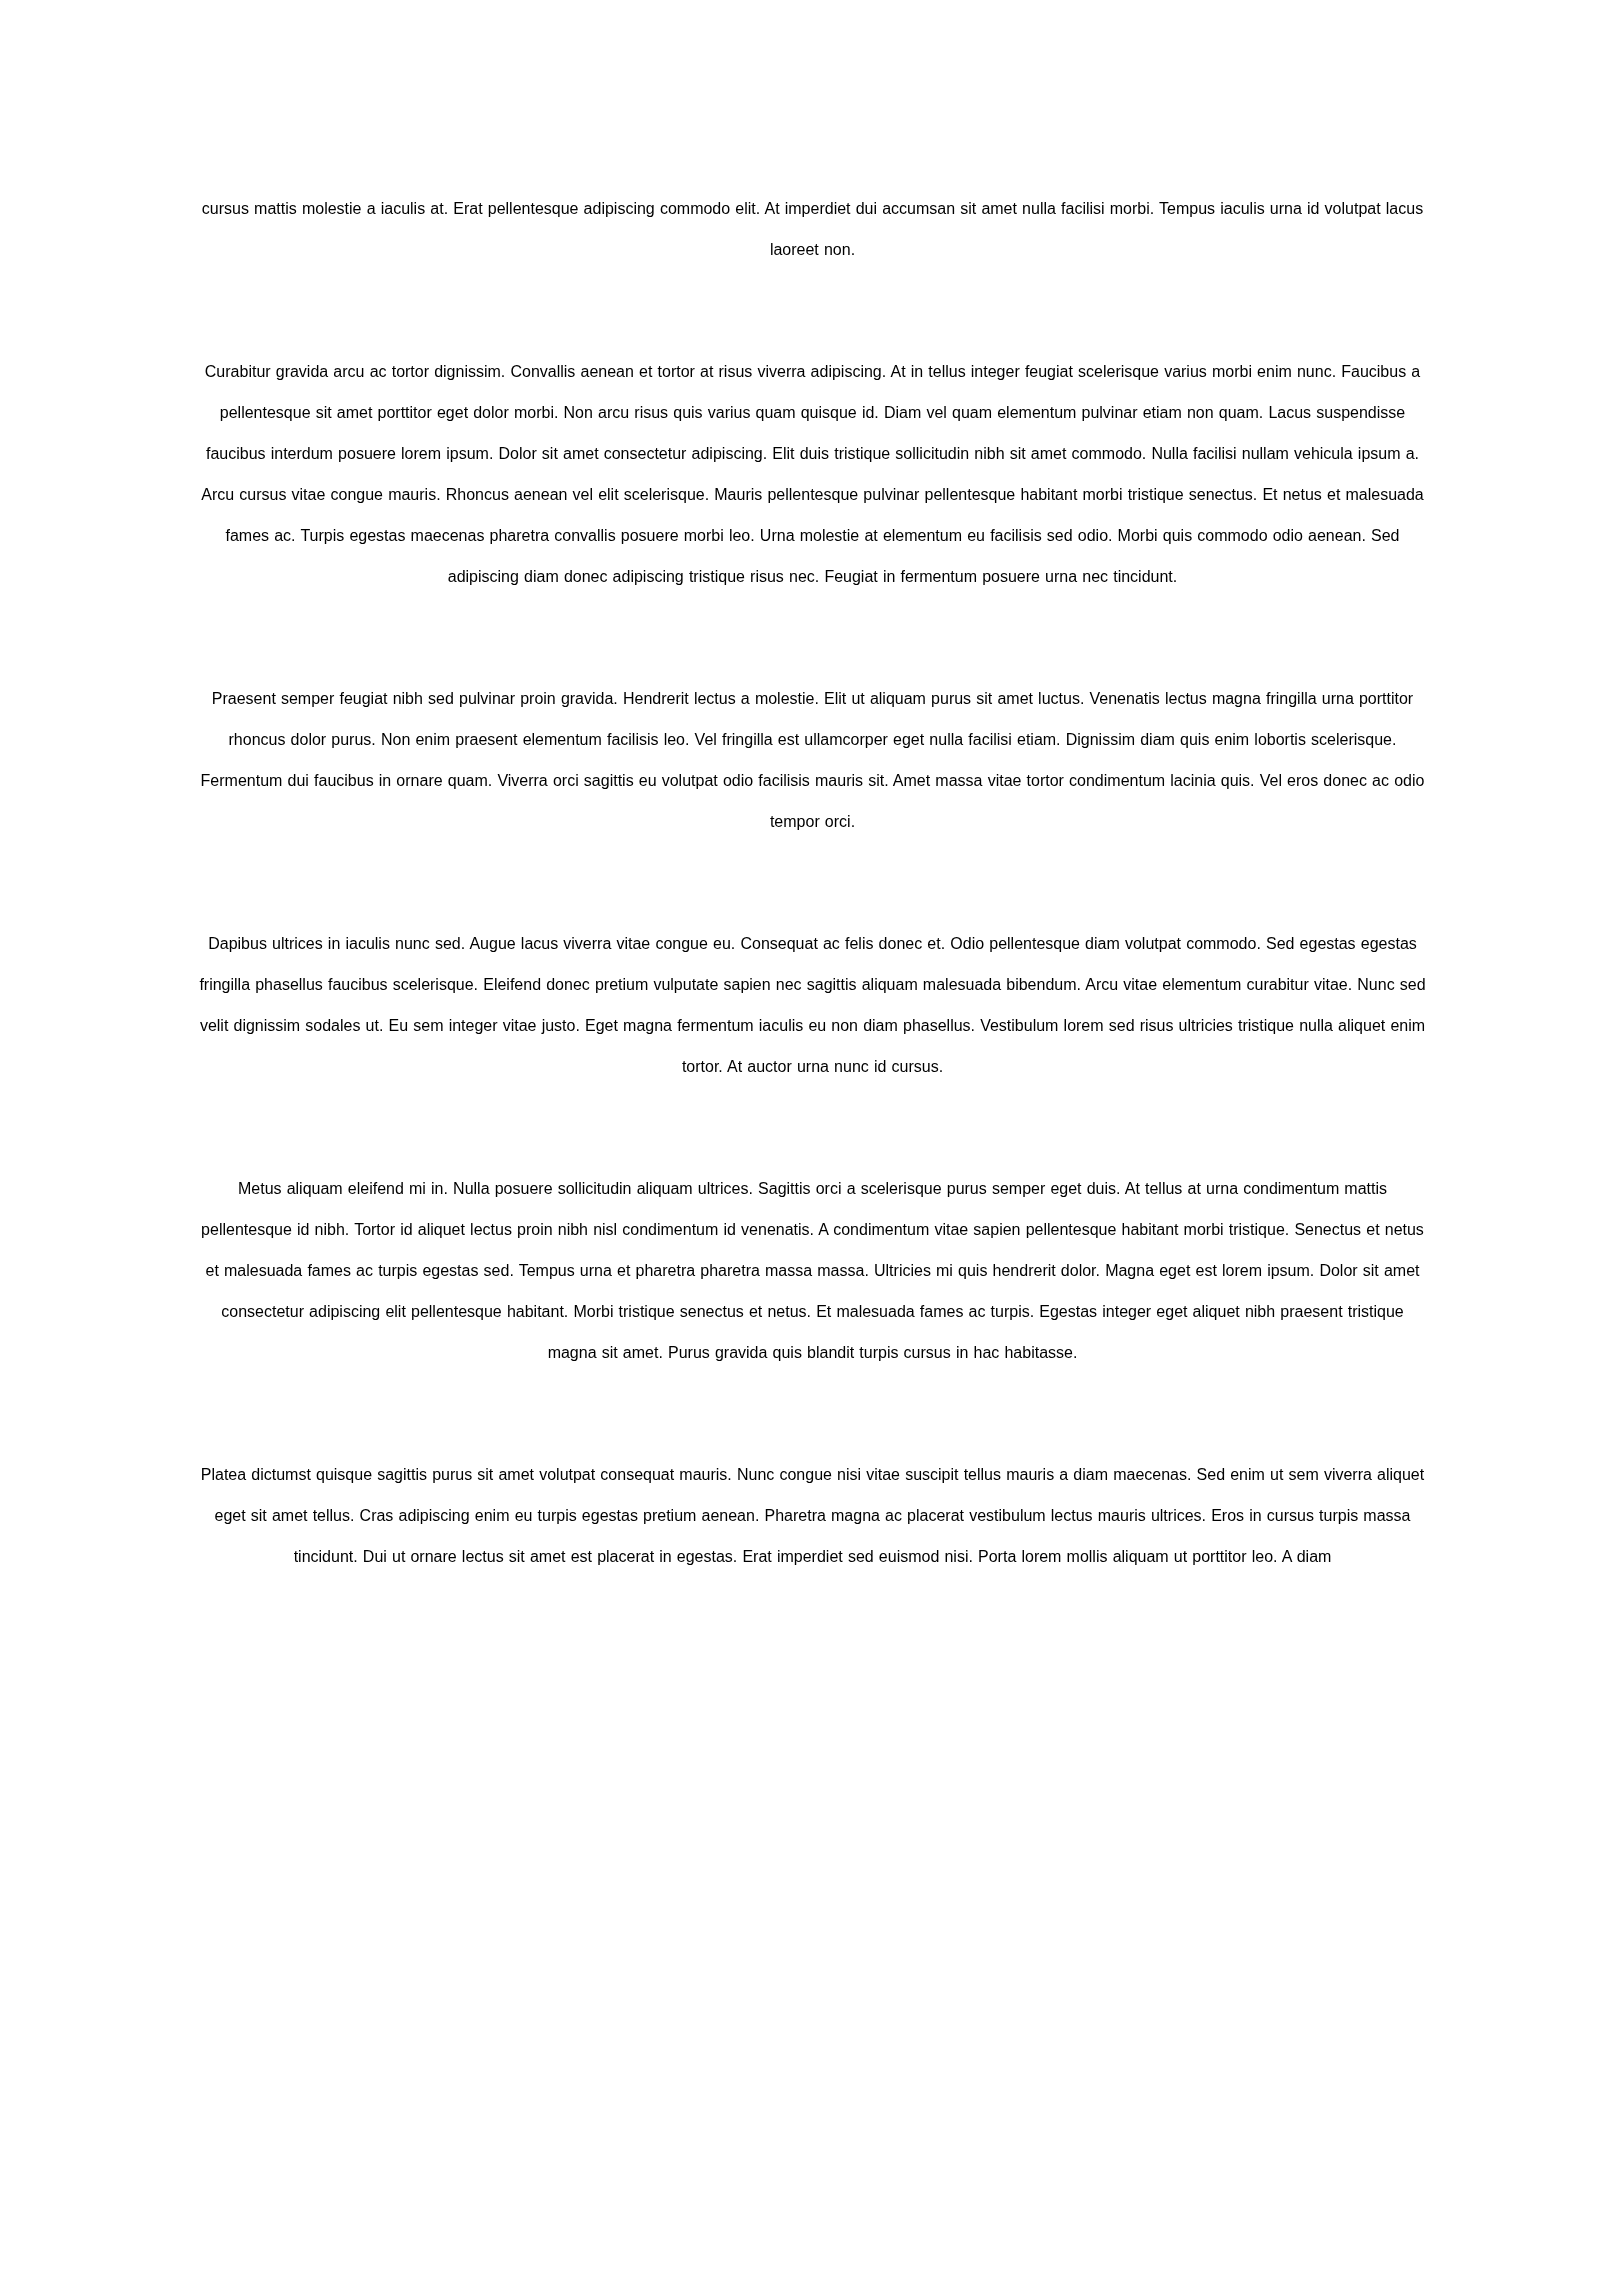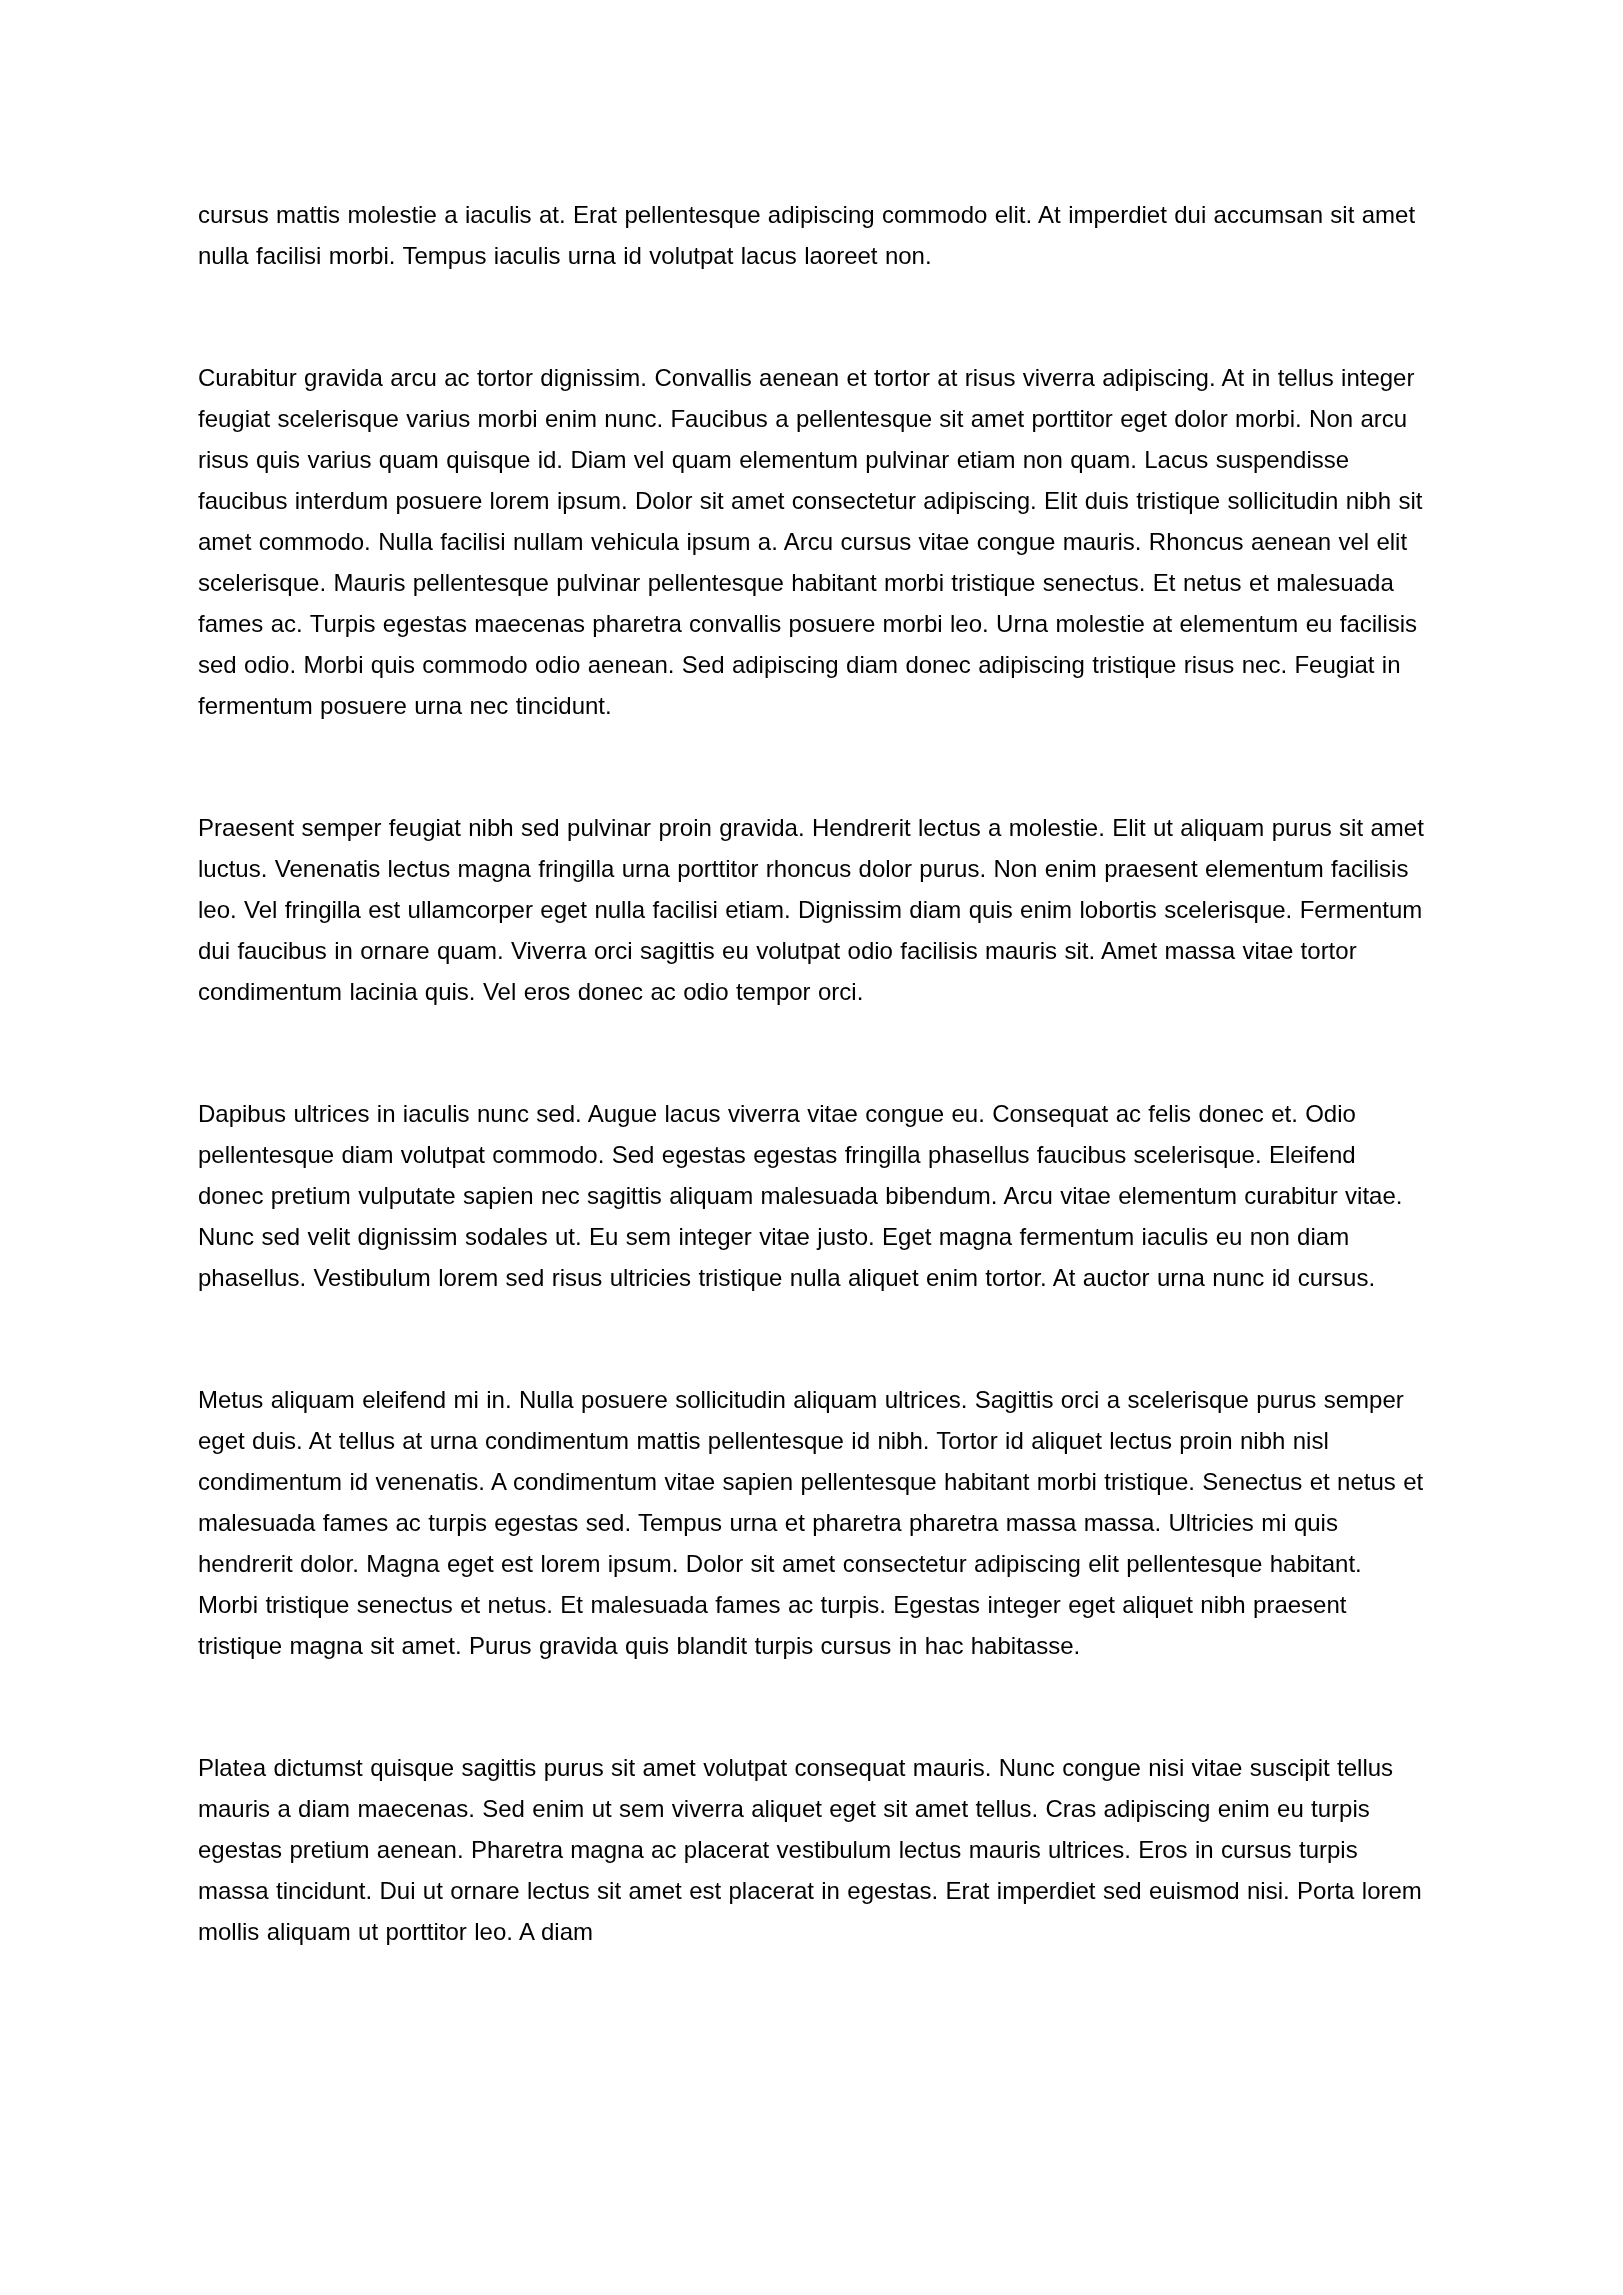--- a/index.html
+++ b/index.html
@@ -12,25 +12,25 @@
     width: 1623px;
     height: 2295px;
     background: #ffffff;
     overflow: hidden;
     box-sizing: border-box;
     padding: 186px 196px 0 198px;
     font-family: "Liberation Sans", "DejaVu Sans", sans-serif;
     color: #000000;
   }
   .page p {
-    margin: 8px 0 81px 0;
-    font-size: 24px;
+    margin: 2px 0 81px 0;
+    font-size: 16px;
     line-height: 41px;
     font-weight: 400;
-    text-align: left;
+    text-align: center;
     letter-spacing: 0px;
     word-spacing: 0.7px;
   }
 </style>
 </head>
 <body>
 
 <div class="page">
   <p>cursus mattis molestie a iaculis at. Erat pellentesque adipiscing commodo elit. At imperdiet dui accumsan sit amet nulla facilisi morbi. Tempus iaculis urna id volutpat lacus laoreet non.</p>
   <p>Curabitur gravida arcu ac tortor dignissim. Convallis aenean et tortor at risus viverra adipiscing. At in tellus integer feugiat scelerisque varius morbi enim nunc. Faucibus a pellentesque sit amet porttitor eget dolor morbi. Non arcu risus quis varius quam quisque id. Diam vel quam elementum pulvinar etiam non quam. Lacus suspendisse faucibus interdum posuere lorem ipsum. Dolor sit amet consectetur adipiscing. Elit duis tristique sollicitudin nibh sit amet commodo. Nulla facilisi nullam vehicula ipsum a. Arcu cursus vitae congue mauris. Rhoncus aenean vel elit scelerisque. Mauris pellentesque pulvinar pellentesque habitant morbi tristique senectus. Et netus et malesuada fames ac. Turpis egestas maecenas pharetra convallis posuere morbi leo. Urna molestie at elementum eu facilisis sed odio. Morbi quis commodo odio aenean. Sed adipiscing diam donec adipiscing tristique risus nec. Feugiat in fermentum posuere urna nec tincidunt.</p>

